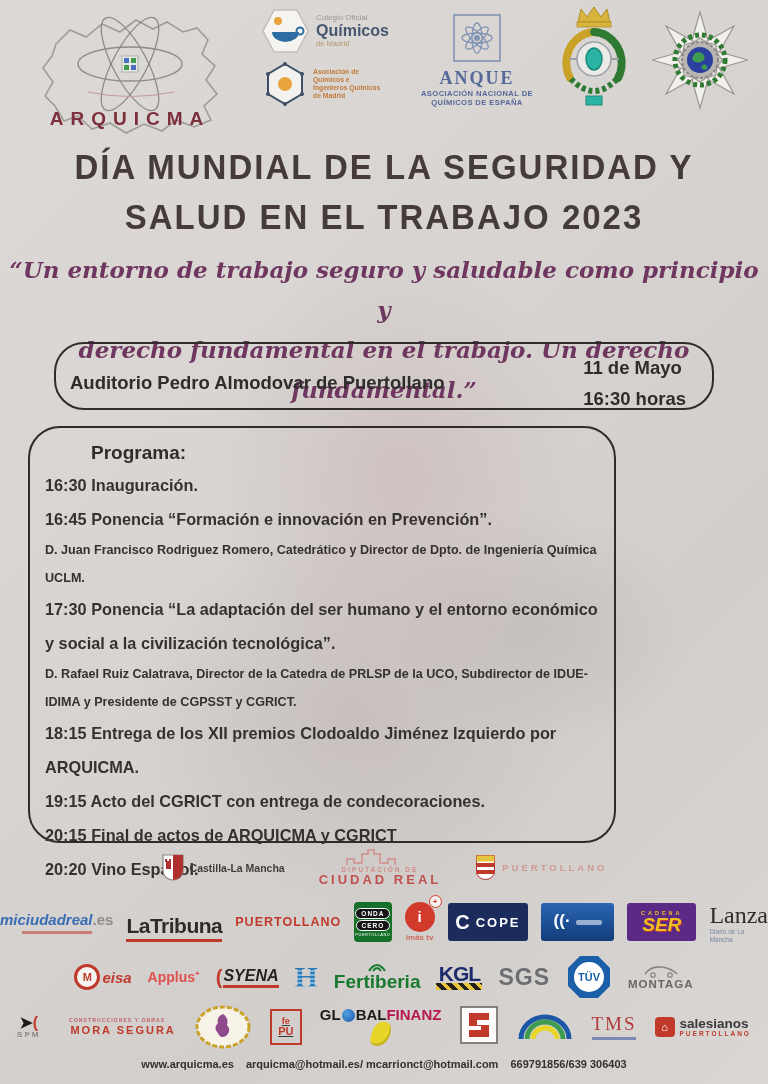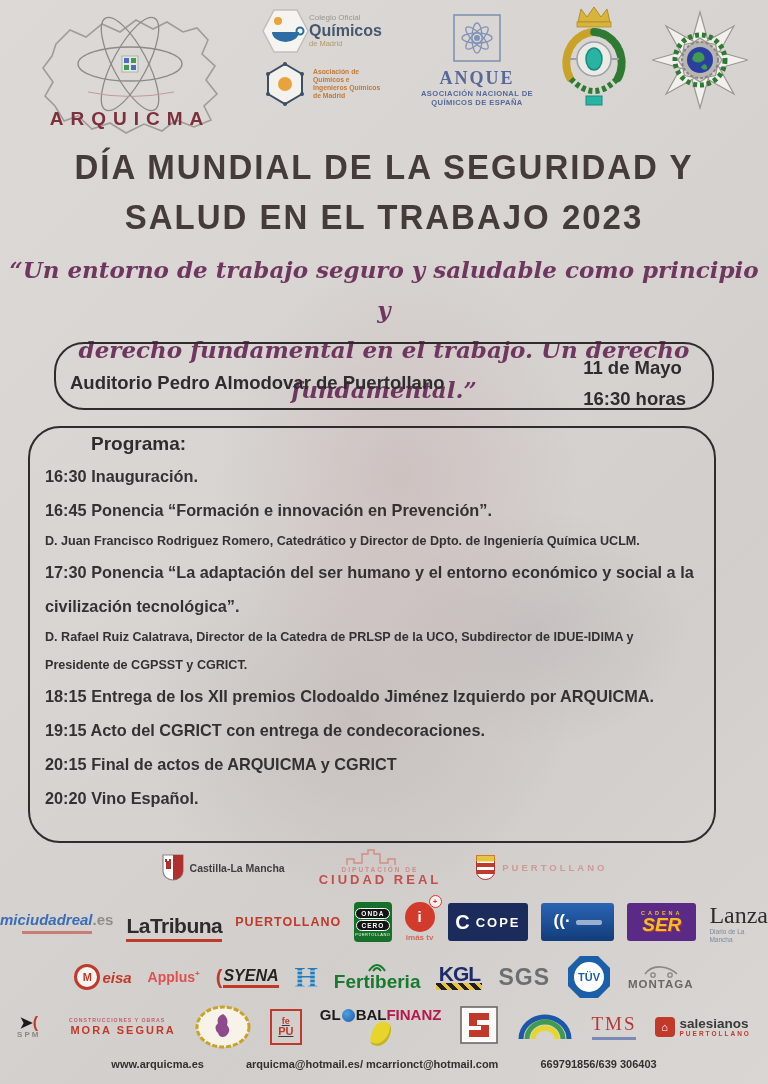--- a/index.html
+++ b/index.html
@@ -9,21 +9,21 @@
       radial-gradient(ellipse 260px 320px at 52% 44%, rgba(193,166,168,.38), rgba(193,166,168,0) 70%),
       radial-gradient(ellipse 300px 260px at 46% 66%, rgba(168,152,152,.30), rgba(168,152,152,0) 72%),
       radial-gradient(ellipse 200px 160px at 70% 58%, rgba(150,140,145,.22), rgba(150,140,145,0) 75%),
       linear-gradient(135deg,#dcd9d6 0%,#d7d4d1 40%,#d2cecb 70%,#d9d6d3 100%);
     color:#3a3a3a;}
   .abs{position:absolute;}
   svg text{font-family:"Liberation Sans",sans-serif;}
 
   
   .arquicma-wrap{left:26px;top:2px;width:208px;height:138px;}
-  .logo-colegio{left:262px;top:8px;display:flex;align-items:center;}
+  .logo-colegio{left:262px;top:8px;display:flex;align-items:center;gap:7px;}
   .colegio-text{display:flex;flex-direction:column;line-height:1.05;}
   .colegio-l1{font-size:8px;color:#9a958e;}
   .colegio-l2{font-size:16px;font-weight:bold;color:#46586f;}
   .colegio-l3{font-size:7.5px;color:#b29a6b;}
   .logo-asoc{left:264px;top:62px;display:flex;align-items:center;gap:7px;}
   .asoc-text{display:flex;flex-direction:column;line-height:1.2;}
   .asoc-text span{font-size:6.8px;font-weight:bold;color:#c07a3a;}
   .logo-anque{left:402px;top:10px;width:150px;display:flex;flex-direction:column;align-items:center;}
   .anque-label{font-family:"Liberation Serif",serif;font-size:18px;font-weight:bold;color:#56699a;letter-spacing:2px;margin-top:2px;}
   .anque-sub{font-size:7.6px;font-weight:bold;color:#56699a;letter-spacing:.4px;line-height:1.25;text-align:center;}
@@ -33,22 +33,22 @@
     font-size:33px;letter-spacing:2px;line-height:46px;transform:scaleY(1.08);}
   .quote{left:0;top:250px;width:768px;text-align:center;color:#6f3760;
     font-family:"DejaVu Serif","Liberation Serif",serif;font-style:italic;font-weight:bold;
     font-size:23px;line-height:40px;}
 
   
   .venue-box{left:54px;top:342px;width:660px;height:68px;border:2.5px solid #2e2d2c;border-radius:30px;
     box-sizing:border-box;display:flex;align-items:center;justify-content:space-between;padding:14px 26px 0 14px;}
   .venue-name{font-size:18.5px;font-weight:bold;color:#2e2d2c;}
   .venue-when{display:flex;flex-direction:column;align-items:flex-start;gap:9px;font-size:18.5px;font-weight:bold;color:#2e2d2c;}
-  .program-box{left:28px;top:426px;width:688px;height:417px;border:2.5px solid #2e2d2c;border-radius:32px;
-    box-sizing:border-box;padding:3px 15px 0 15px;}
+  .program-box{left:28px;top:426px;width:588px;height:417px;border:2.5px solid #2e2d2c;border-radius:32px;
+    box-sizing:border-box;padding:12px 15px 0 15px;}
   .program-heading{font-size:19px;font-weight:800;color:#2e2d2c;margin:2px 0 4px 46px;}
   .program-box p{margin:0;color:#333231;}
   .p-main{font-size:16.3px;font-weight:bold;line-height:34px;}
   .p-detail{font-size:12.6px;font-weight:bold;line-height:28px;color:#3c3b3a;}
 
   
   .row{left:0;width:768px;display:flex;align-items:center;justify-content:center;}
   .row-inst{top:848px;gap:34px;}
   .row-media{top:902px;gap:13px;}
   .row-comp{top:954px;gap:16px;}
@@ -110,21 +110,21 @@
   .gf-b{font-size:15px;font-weight:900;color:#1a1a1a;}
   .gf-globe{width:13px;height:13px;border-radius:50%;background:radial-gradient(circle at 35% 35%,#4fa0e0,#1d57a8);margin:0 1px;}
   .gf-r{font-size:15px;font-weight:900;color:#b5174e;}
   .gf-mascot{width:18px;height:26px;background:#e8d52a;border-radius:60% 40% 70% 30%/55% 45% 65% 35%;transform:rotate(18deg);margin-top:-2px;box-shadow:inset -2px -2px 0 rgba(0,0,0,.15);}
   .tms-t{font-family:"Liberation Serif",serif;font-size:19px;font-weight:normal;color:#b03a3a;letter-spacing:2px;}
   .tms-bar{width:44px;height:3px;background:#7a8ab5;margin-top:2px;}
   .sale-sq{width:20px;height:20px;background:#c0392b;border-radius:4px;color:#fff;font-size:11px;display:flex;align-items:center;justify-content:center;margin-right:5px;}
   .sale-t{font-size:13.5px;font-weight:800;color:#3a3a3a;line-height:13px;}
   .sale-s{font-size:6.5px;font-weight:bold;color:#c0392b;letter-spacing:2px;}
 
-  .footer{left:0;top:1058px;width:768px;display:flex;justify-content:center;gap:42px;
+  .footer{left:0;top:1058px;width:768px;display:flex;justify-content:center;gap:12px;
     font-size:11px;font-weight:bold;color:#33312f;}
 </style>
 </head>
 <body>
 
 <div class="poster">
 
   <div class="abs arquicma-wrap">
     <svg width="208" height="138" viewBox="0 0 208 138">
       <path d="M30,42 L44,28 L60,35 L76,22 L94,30 L110,18 L127,27 L141,20 L157,30 L171,26 L182,38 L176,52 L189,64 L180,78 L191,92 L178,104 L185,118 L168,125 L150,118 L136,129 L118,122 L100,131 L84,121 L66,127 L52,114 L38,119 L29,104 L19,94 L27,80 L17,66 L26,54 Z" fill="none" stroke="#a09c98" stroke-width="1.6"></path>

